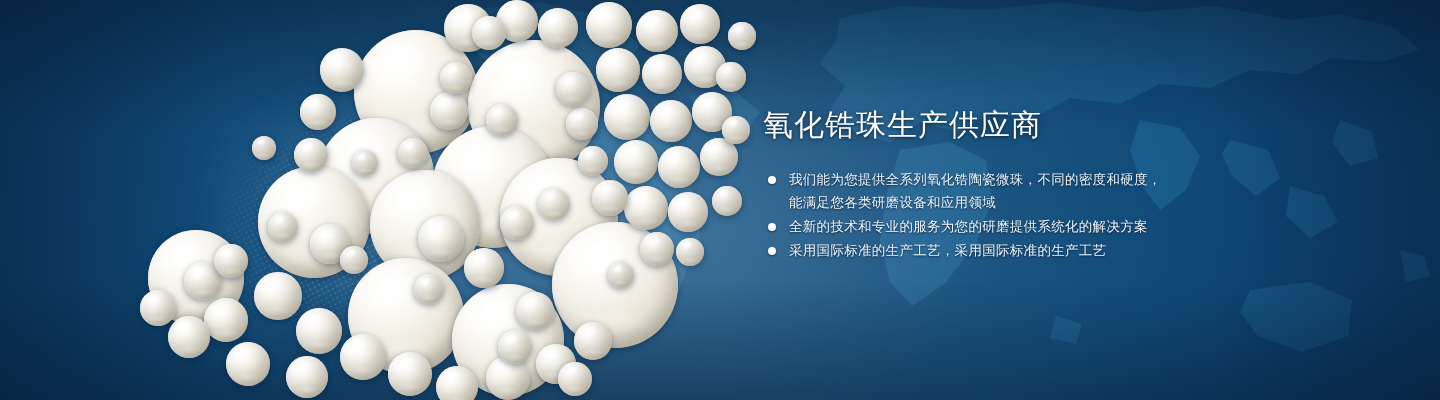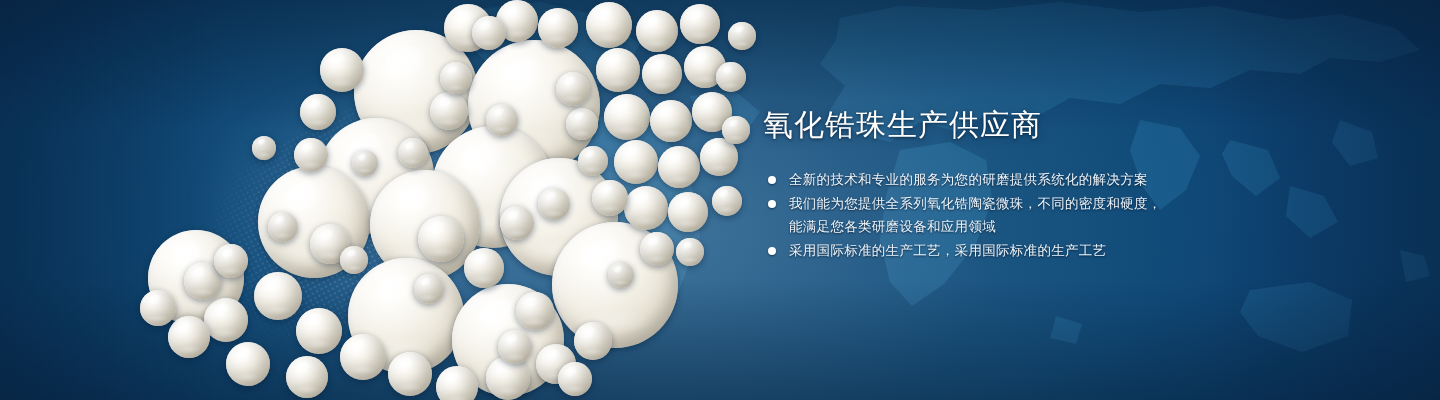--- a/index.html
+++ b/index.html
@@ -264,27 +264,27 @@
   </div>
 
   <div class="content">
 
     <h1 class="headline">氧化锆珠生产供应商</h1>
 
     <ul class="bullets">
 
       <li class="bullet">
         <span class="dot"></span>
-        <span>全新的技术和专业的服务为您的研磨提供系统化的解决方案</span>
+        <span>我们能为您提供全系列氧化锆陶瓷微珠，不同的密度和硬度，</span>
+        <span class="line2">能满足您各类研磨设备和应用领域</span>
       </li>
 
       <li class="bullet">
         <span class="dot"></span>
-        <span>我们能为您提供全系列氧化锆陶瓷微珠，不同的密度和硬度，</span>
-        <span class="line2">能满足您各类研磨设备和应用领域</span>
+        <span>全新的技术和专业的服务为您的研磨提供系统化的解决方案</span>
       </li>
 
       <li class="bullet">
         <span class="dot"></span>
         <span>采用国际标准的生产工艺，采用国际标准的生产工艺</span>
       </li>
 
     </ul>
   </div>
 

